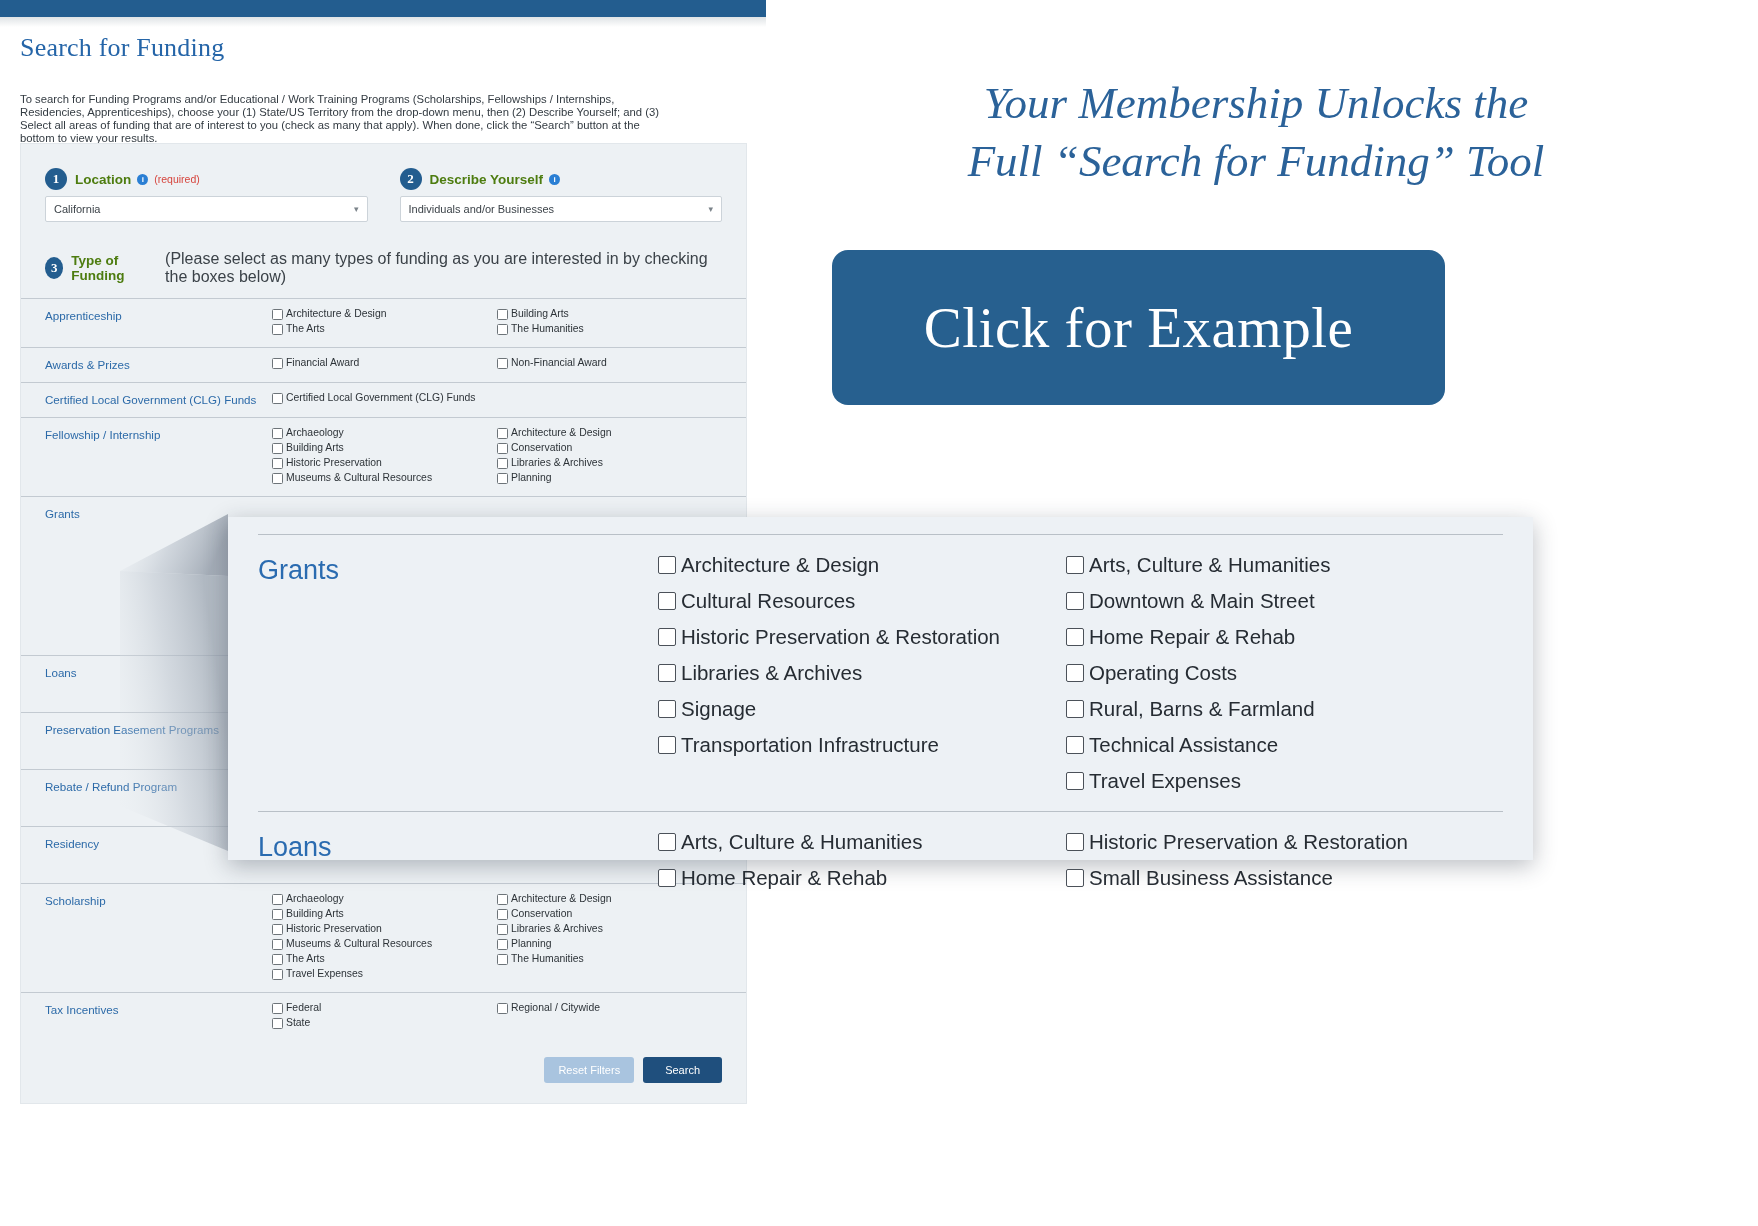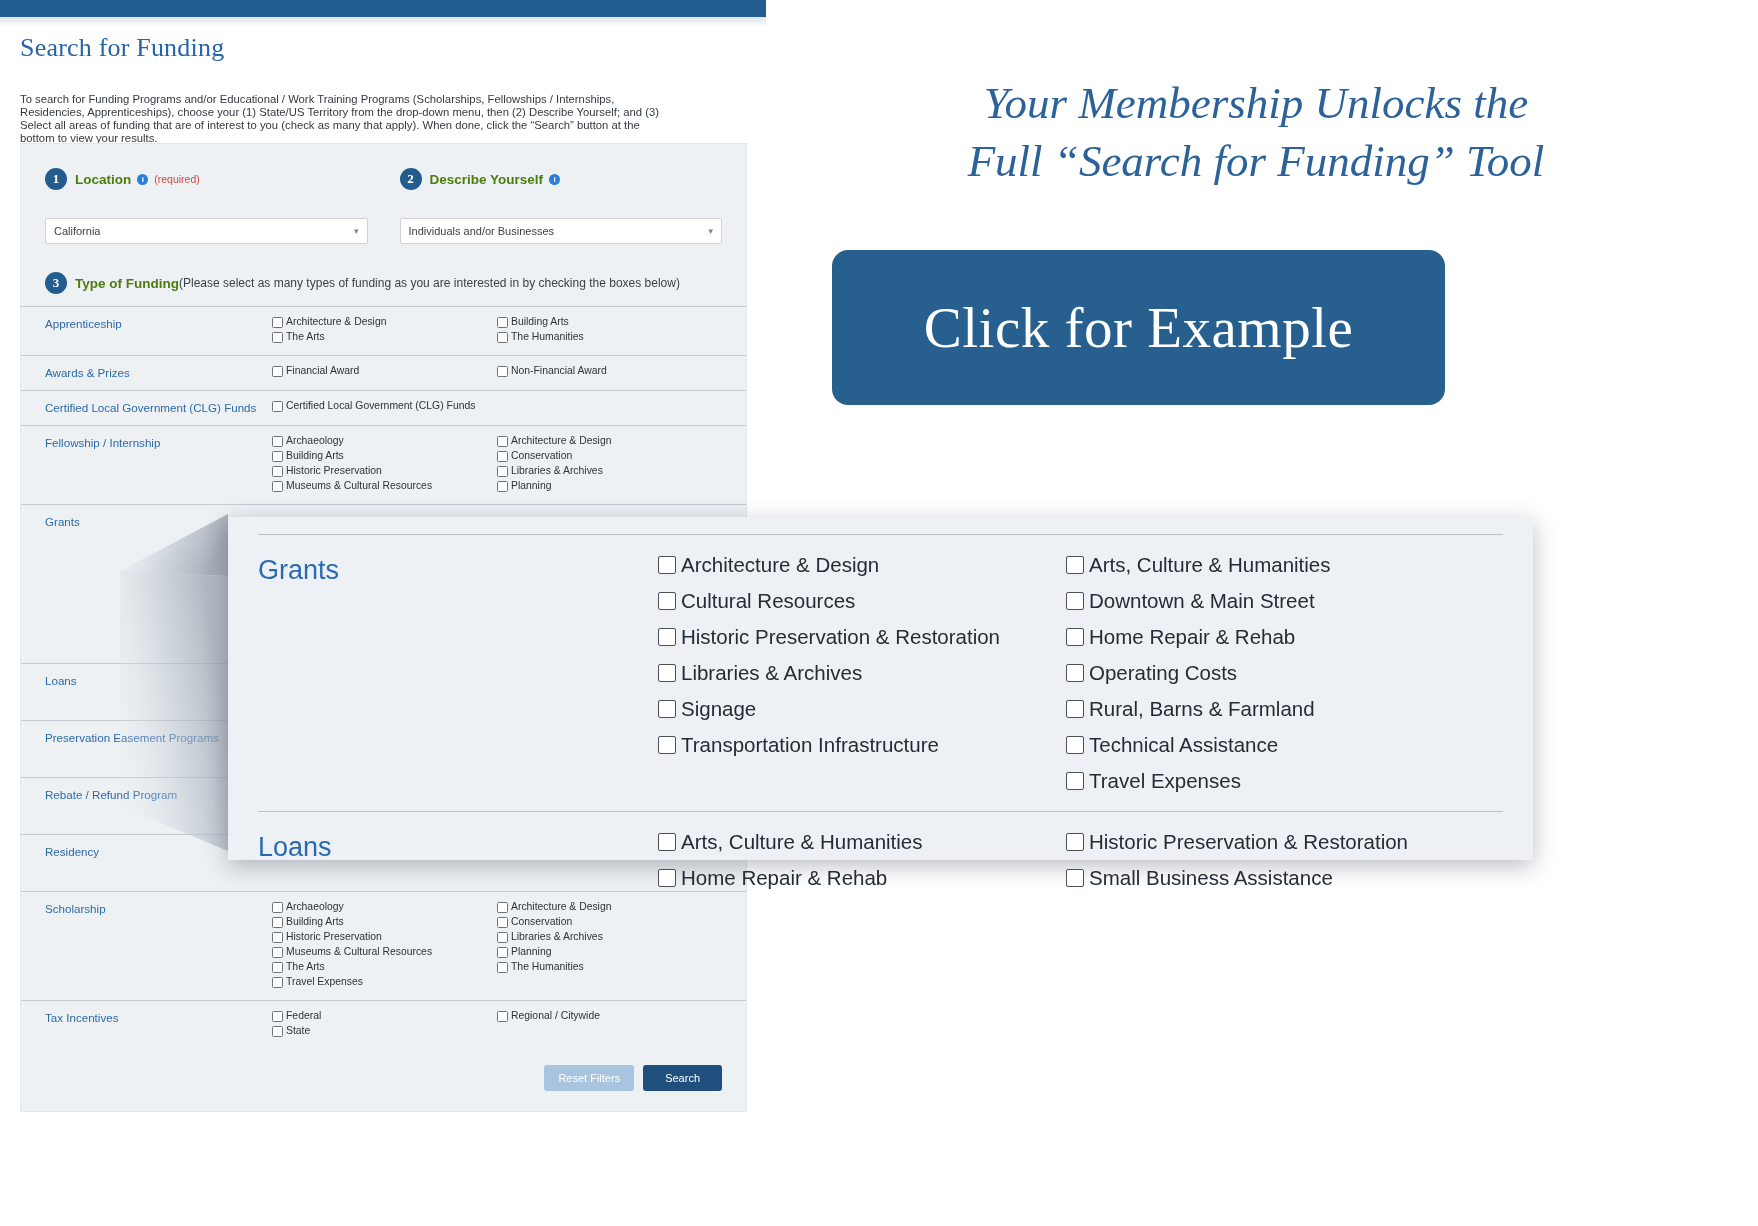--- a/index.html
+++ b/index.html
@@ -54,23 +54,23 @@
   }
   .step-label{
     font-size:13.5px;font-weight:bold;color:#4d7c0f;margin-left:8px;
   }
   .info-dot{
     width:11px;height:11px;border-radius:50%;background:#2a7fd4;
     color:#fff;font-size:8px;line-height:11px;text-align:center;
     display:inline-block;margin-left:6px;font-weight:bold;
   }
   .req{color:#d6453d;font-size:10.5px;margin-left:6px;}
-  .step-note{font-size:12px;color:#3b4248;margin-left:0;font-weight:normal;}
+  .step-note{font-size:16px;color:#3b4248;margin-left:7px;font-weight:normal;}
   .select-box{
-    margin-top:28px;height:24px;background:#ffffff;
+    margin-top:6px;height:24px;background:#ffffff;
     border:1px solid #ccd3d9;border-radius:2px;
     display:flex;align-items:center;justify-content:space-between;
     padding:0 8px;font-size:11px;color:#3c4349;
   }
   .caret{font-size:9px;color:#7b838a;}
 
   .step3{display:flex;align-items:center;padding:28px 24px 12px 24px;}
 
   
   .ftable{padding:0 0 0 0;}

